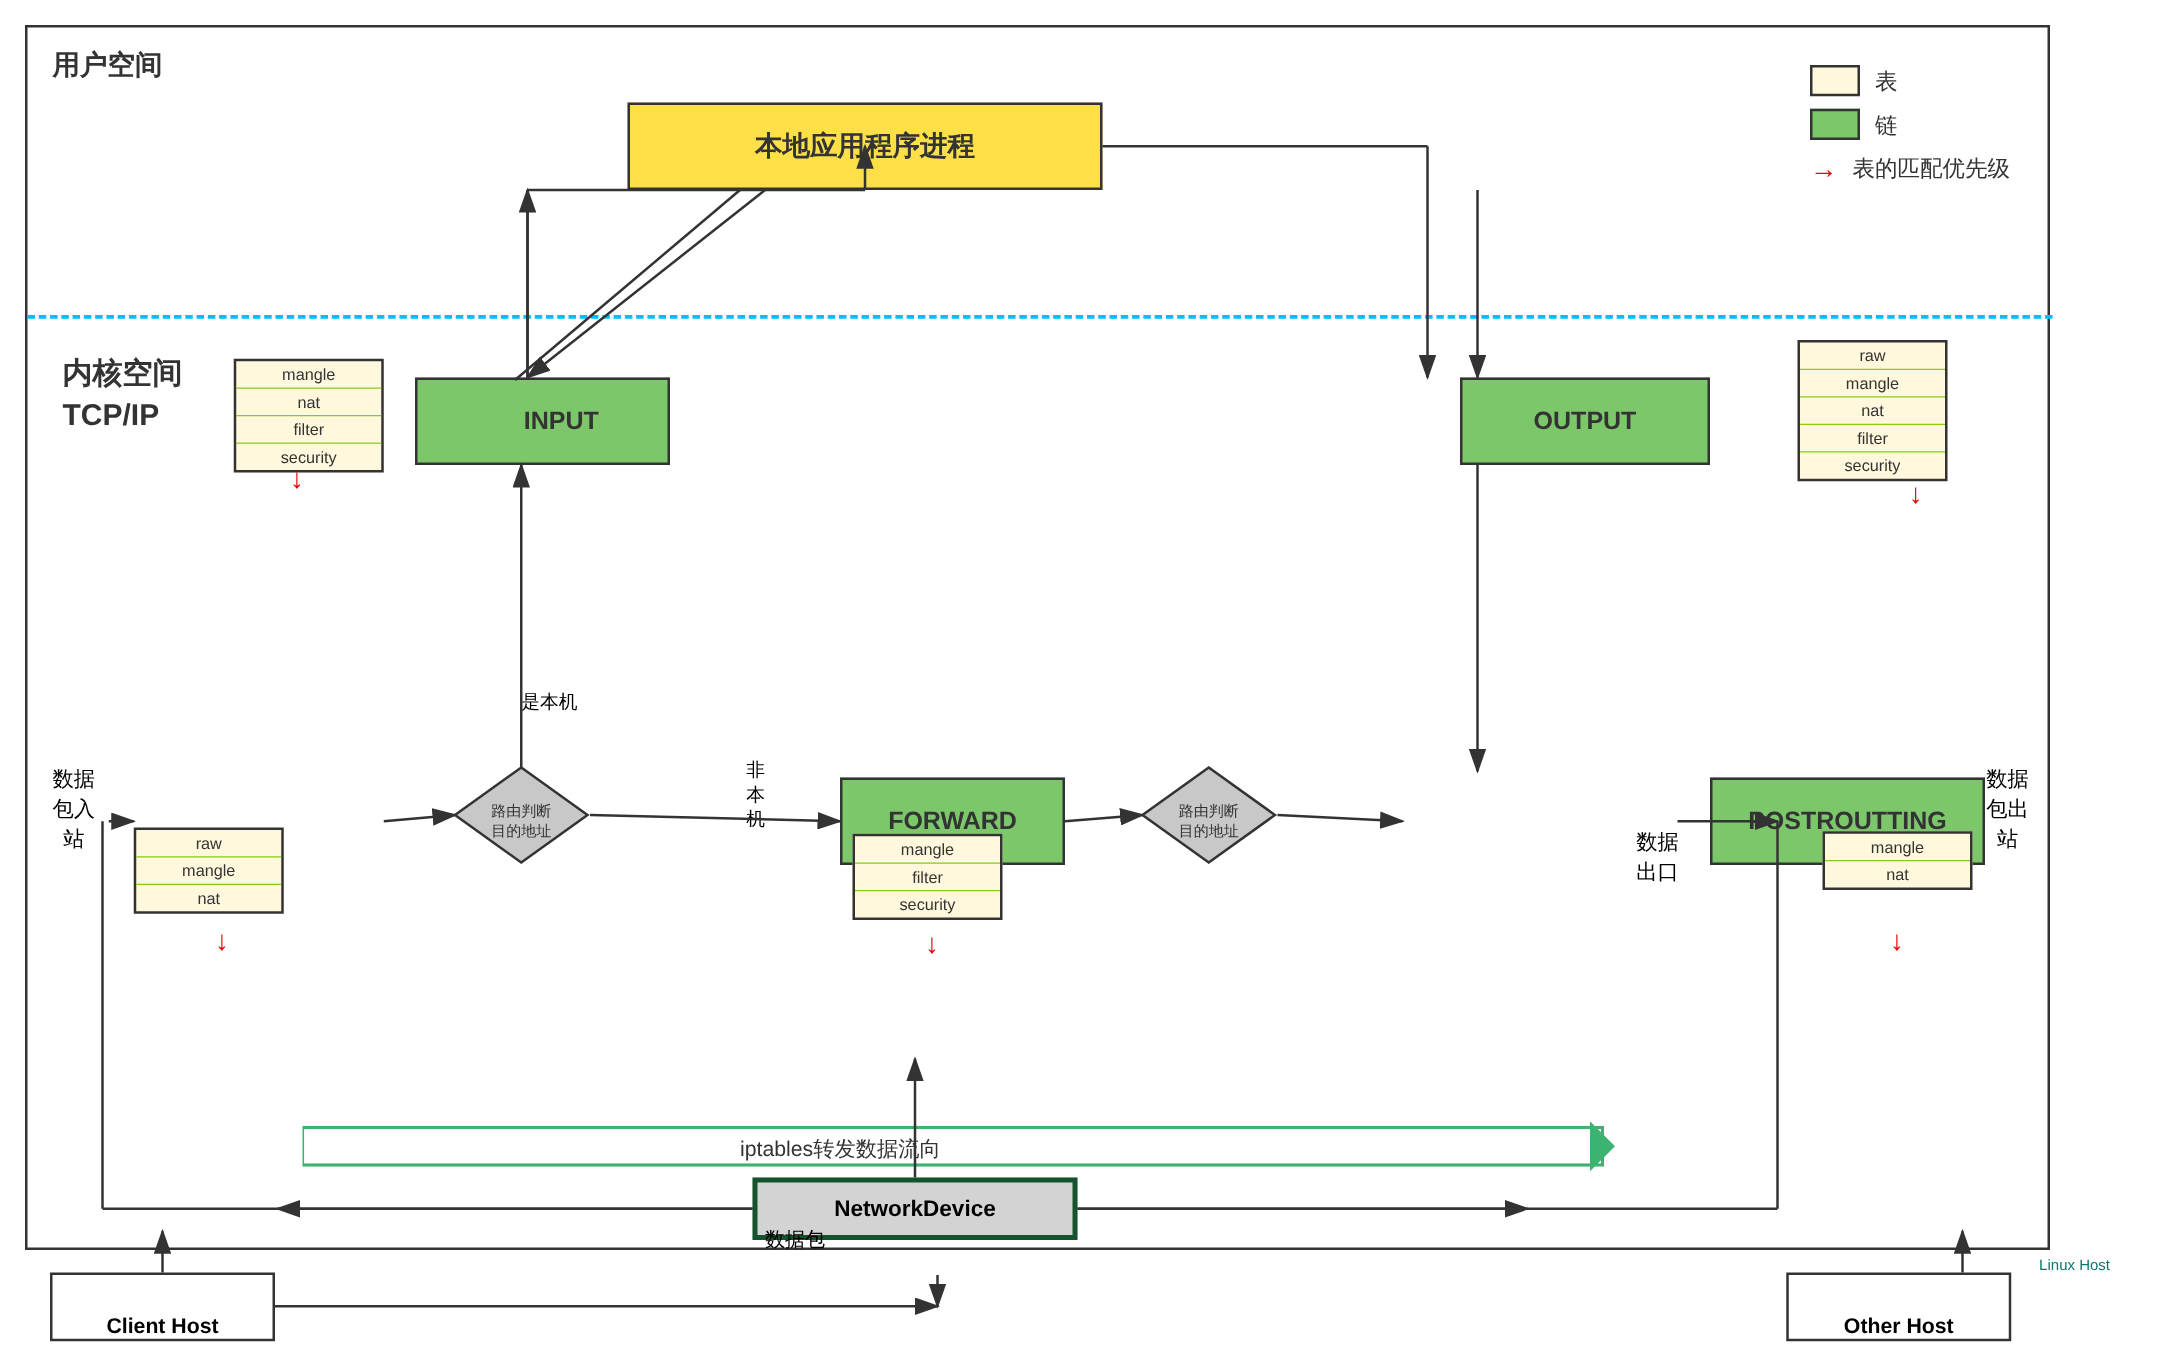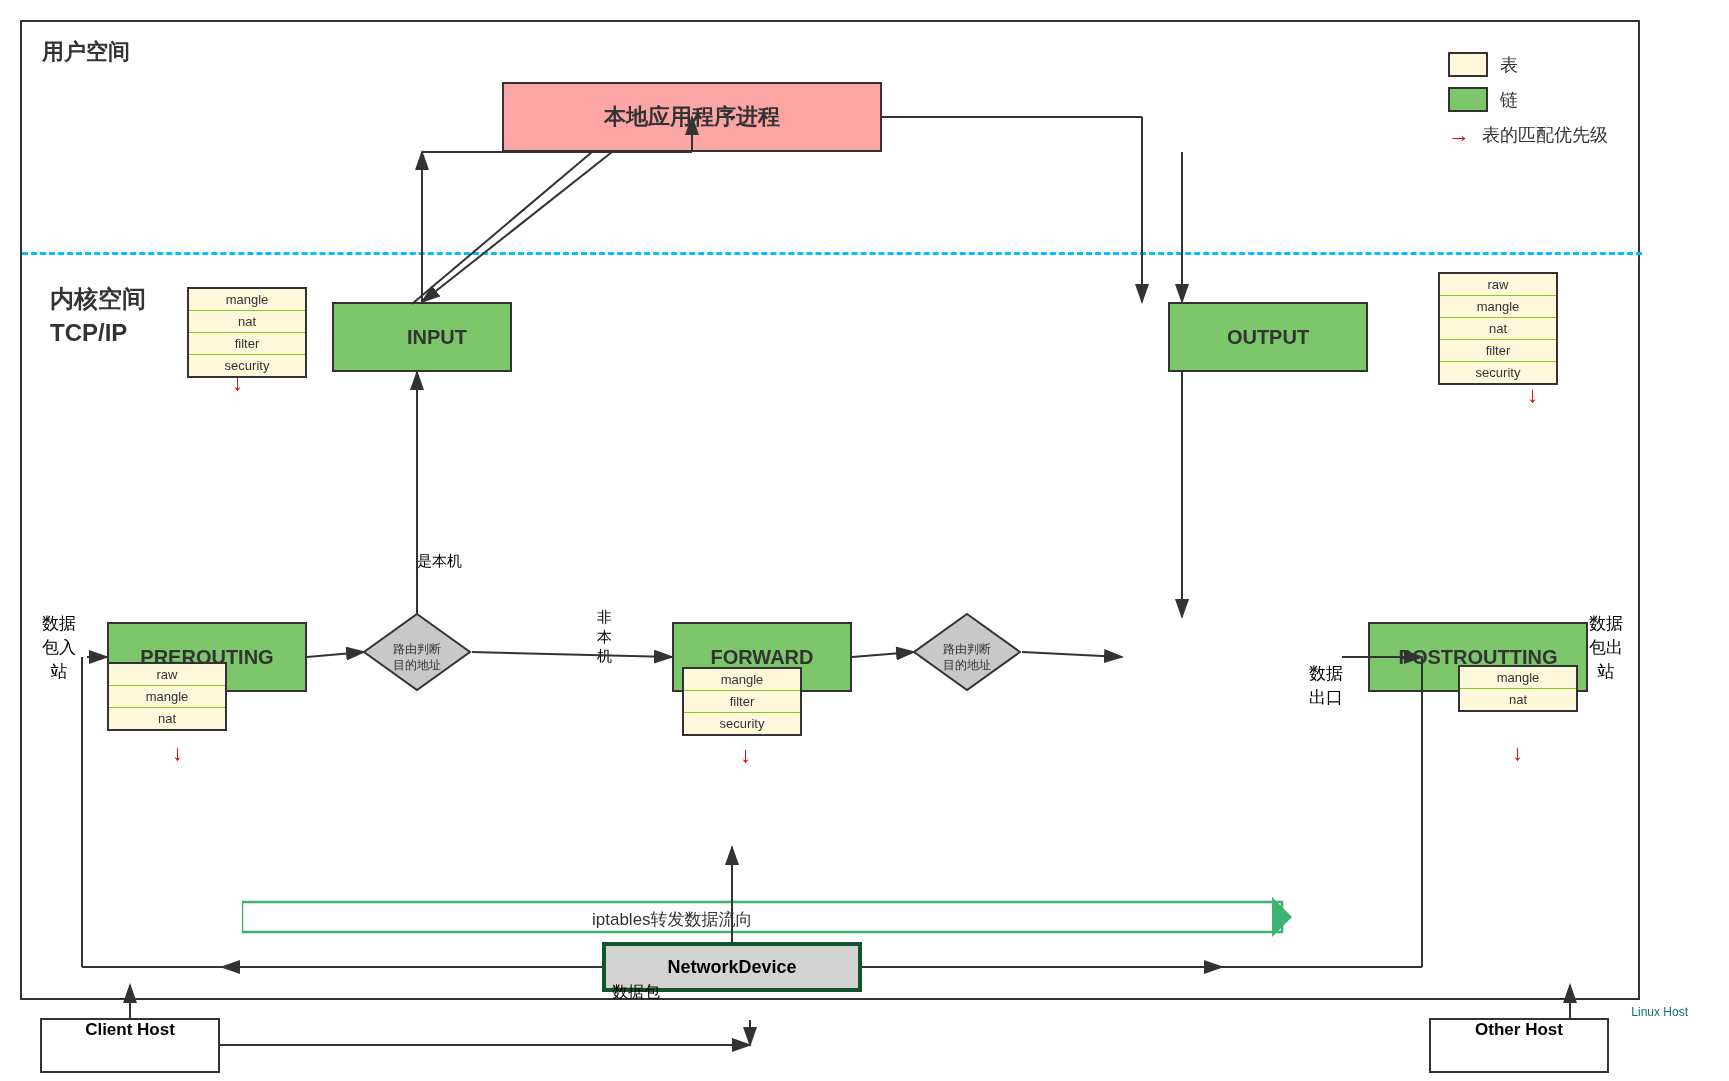--- a/index.html
+++ b/index.html
@@ -53,21 +53,21 @@
       color: #333;
       line-height: 1.4;
     }
     
     .local-process {
       position: absolute;
       top: 60px;
       left: 480px;
       width: 380px;
       height: 70px;
-      background: #fca5a5;
+      background: #fde047;
       border: 2px solid #333;
       display: flex;
       align-items: center;
       justify-content: center;
       font-size: 22px;
       font-weight: bold;
       color: #333;
     }
     
     .chain-box {
@@ -164,21 +164,21 @@
       font-weight: bold;
     }
     
     .ext-box {
       position: absolute;
       width: 180px;
       height: 55px;
       border: 2px solid #333;
       background: #fff;
       display: flex;
-      align-items: flex-start;
+      align-items: flex-end;
       justify-content: center;
       font-size: 17px;
       font-weight: bold;
     }
     .linux-host-label {
       position: absolute;
       top: 985px;
       right: 21px;
       font-size: 12px;
       color: #0f766e;
@@ -212,21 +212,21 @@
       <div class="legend-item">
         <span style="color:#e00; margin-right:12px; font-size:22px;">→</span>
         <span>表的匹配优先级</span>
       </div>
     </div>
 
     <div class="local-process">
       <span>本地应用程序进程</span>
     </div>
 
-    <div class="chain-box" style="top:280px; left:310px; width:180px; height:70px;padding-left:30px;">
+    <div class="chain-box" style="top:280px; left:310px; width:204px; height:70px;padding-left:30px;">
       <span>INPUT</span>
     </div>
 
     <div class="table-list" style="top:265px; left:165px; width:120px;">
       <div>mangle</div>
       <div>nat</div>
       <div>filter</div>
       <div>security</div>
     </div>
 
@@ -239,23 +239,20 @@
     <div class="table-list" style="top:250px; right:80px; width:120px;">
       <div>raw</div>
       <div>mangle</div>
       <div>nat</div>
       <div>filter</div>
       <div>security</div>
     </div>
 
     <div style="position:absolute; top:360px; right:100px; font-size:22px; color:#e00;">↓</div>
 
-    <div class="chain-box" style="top:600px; left:85px; width:200px; height:70px;">
-      <span>PREROUTING</span>
-    </div>
 
     <div class="table-list" style="top:598px; left:85px; width:120px; top:640px;">
       <div>raw</div>
       <div>mangle</div>
       <div>nat</div>
     </div>
 
     <div style="position:absolute; top:718px; left:150px; font-size:22px; color:#e00;">↓</div>
 
     <div class="chain-box" style="top:600px; left:650px; width:180px; height:70px;">

